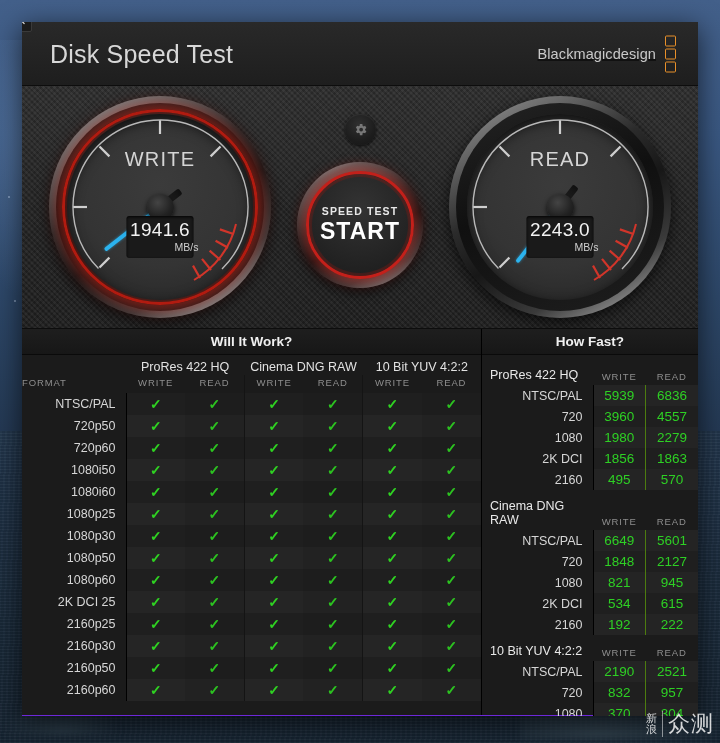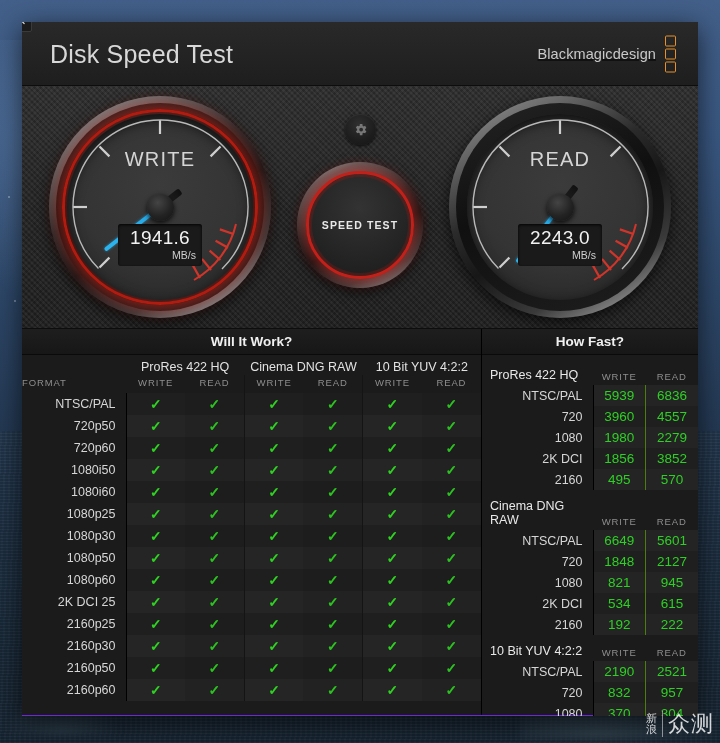--- a/index.html
+++ b/index.html
@@ -129,22 +129,22 @@
     background: linear-gradient(180deg, #2a2a2a 0%, #101010 100%);
     border-radius: 2px; transform-origin: 50% 0%;
   }
   .g-hub {
     position: absolute; left: 50%; top: 50%; width: 27px; height: 27px;
     margin: -13.5px 0 0 -13.5px; border-radius: 50%;
     background: radial-gradient(circle at 40% 32%, #444 0%, #232323 55%, #121212 100%);
     box-shadow: 0 2px 5px rgba(0,0,0,0.8);
   }
   .g-readout {
-    position: absolute; left: 50%; transform: translateX(-50%); top: 128px;
-    width: 84px; padding: 4px 0 5px; text-align: center;
+    position: absolute; left: 50%; transform: translateX(-50%); top: 120px;
+    width: 67px; padding: 4px 0 5px; text-align: center;
     background: #1a1a1a; border-radius: 3px;
     box-shadow: inset 0 1px 3px rgba(0,0,0,0.9);
   }
   .g-val { font-size: 19px; color: #f2f2f2; line-height: 1.05; letter-spacing: 0.3px;}
   .g-unit { font-size: 10.5px; color: #cfcfcf; margin-top: 1px; margin-left: 48px; }
 
   
   #center-col {
     position: absolute; left: 50%; transform: translateX(-50%); top: 8px;
     width: 140px; display: flex; flex-direction: column; align-items: center;
@@ -321,20 +321,21 @@
       <div id="gear-btn">
         <svg width="15" height="15" viewBox="0 0 24 24" fill="#777">
           <path d="M19.4 13a7.6 7.6 0 0 0 0-2l2-1.6-2-3.4-2.4 1a7.6 7.6 0 0 0-1.7-1L15 3H11l-.3 2.9a7.6 7.6 0 0 0-1.7 1l-2.4-1-2 3.4L6.6 11a7.6 7.6 0 0 0 0 2l-2 1.6 2 3.4 2.4-1a7.6 7.6 0 0 0 1.7 1L11 21h4l.3-2.9a7.6 7.6 0 0 0 1.7-1l2.4 1 2-3.4zM13 15a3 3 0 1 1 0-6 3 3 0 0 1 0 6z"></path>
         </svg>
       </div>
       <div id="start-wrap">
         <div id="start-bezel"></div>
         <div id="start-ring"></div>
         <div id="start-face">
           <div id="start-small">SPEED TEST</div>
+          <div id="start-big">START</div>
         </div>
       </div>
     </div>
 
     <div class="gauge read">
       <div class="g-bezel"></div>
       <div class="g-bezel2"></div>
 
       <div class="g-inner-shadow"></div>
       <div class="g-arc">
@@ -555,21 +556,21 @@
               <td class="num gap">4557</td>
             </tr>
             <tr class="data">
               <td class="lbl">1080</td>
               <td class="num">1980</td>
               <td class="num gap">2279</td>
             </tr>
             <tr class="data">
               <td class="lbl">2K DCI</td>
               <td class="num">1856</td>
-              <td class="num gap">3852</td>
+              <td class="num gap">1863</td>
             </tr>
             <tr class="data">
               <td class="lbl">2160</td>
               <td class="num">495</td>
               <td class="num gap">570</td>
             </tr>
             <tr>
               <td class="sec">Cinema DNG RAW</td>
               <td class="sub">WRITE</td>
               <td class="sub">READ</td>

